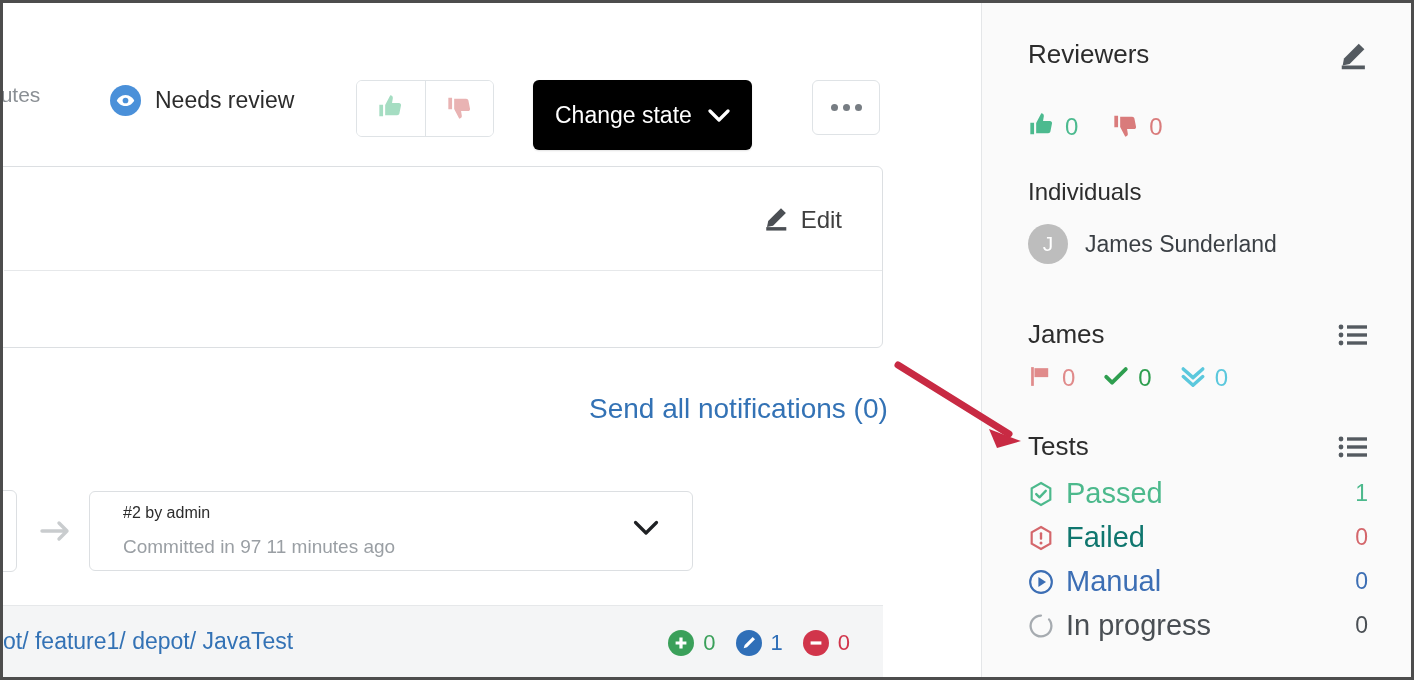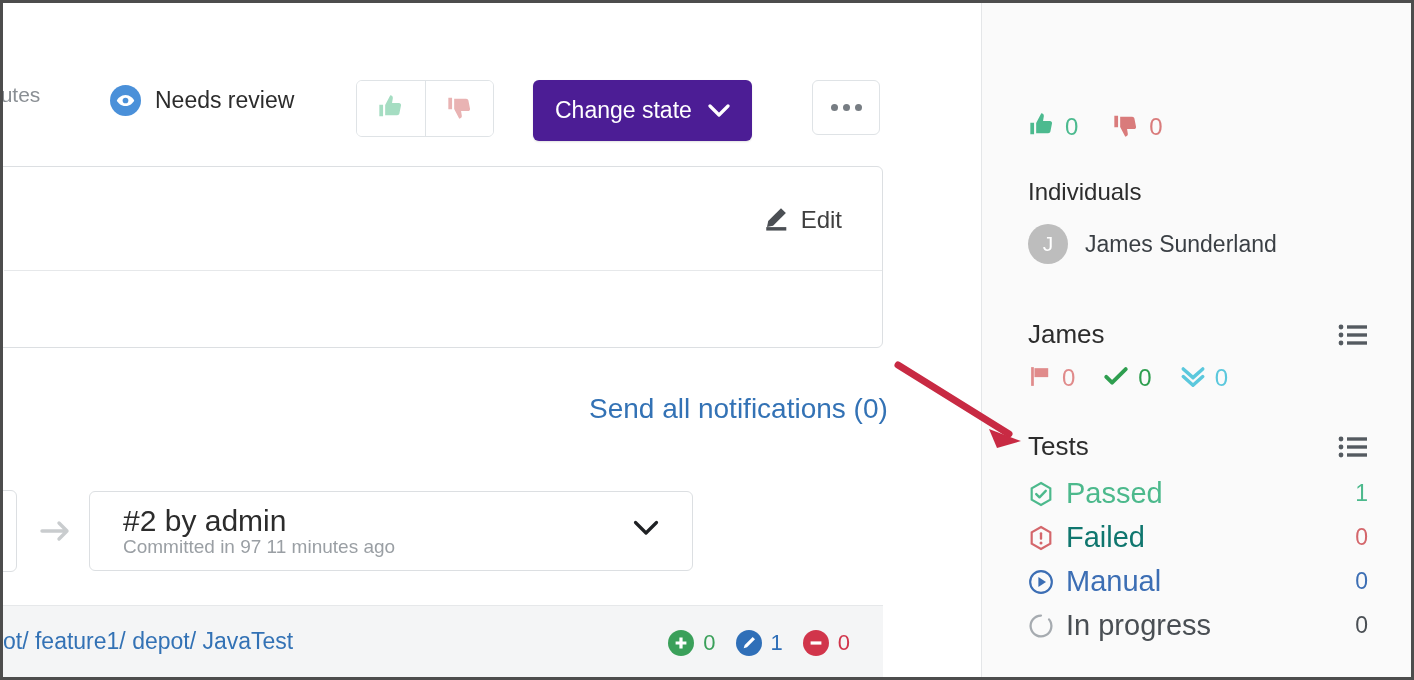--- a/index.html
+++ b/index.html
@@ -59,22 +59,22 @@
   }
   .vote-btn {
     width: 68px; height: 55px;
     display: flex; align-items: center; justify-content: center;
     background: #fff; border: none; cursor: pointer;
   }
   .vote-btn + .vote-btn { border-left: 1px solid #dfe3e6; }
 
   .change-state {
     position: absolute; left: 530px; top: 55px;
-    height: 61px; padding: 0 22px;
-    background: #4c1d95;
+    height: 70px; padding: 0 22px;
+    background: #000000;
     border: none; border-radius: 6px;
     color: #ffffff; font-size: 23px;
     font-family: "Liberation Sans", sans-serif;
     display: flex; align-items: center; gap: 16px;
     cursor: pointer;
     box-shadow: 0 1px 2px rgba(0,0,0,.12);
   }
   .more-btn {
     position: absolute; left: 809px; top: 55px;
     width: 68px; height: 55px;
@@ -123,21 +123,21 @@
   }
   .rev-card {
     position: absolute; left: 86px; top: 488px;
     width: 604px; height: 80px;
     border: 1px solid #dcdfe2; border-radius: 6px;
     background: #ffffff;
     cursor: pointer;
   }
   .rev-title {
     position: absolute; left: 33px; top: 12px;
-    font-size: 30px; color: #2c2c2c; white-space: nowrap;
+    font-size: 16px; color: #2c2c2c; white-space: nowrap;
   }
   .rev-sub {
     position: absolute; left: 33px; top: 44px;
     font-size: 19px; color: #9a9fa4; white-space: nowrap;
   }
   .rev-chev { position: absolute; right: 33px; top: 28px; }
 
   
   .file-row {
     position: absolute; left: -20px; top: 602px;
@@ -335,20 +335,29 @@
             </svg>
           </span>
           <span class="stat-num" style="color:#d1354b">0</span>
         </span>
       </div>
     </div>
   </div>
 
   <div id="sidebar">
 
+    <div class="sb-head" style="top:36px">
+      <span class="sb-title">Reviewers</span>
+      <span class="sb-icon-btn">
+        <svg width="30" height="30" viewBox="0 0 24 24">
+          <path d="M16.6 2.9l4.5 4.5L9.3 19.2l-5.6 1.1 1.1-5.6z" fill="#545a60"></path>
+          <rect x="3" y="20.4" width="18.5" height="3" fill="#545a60"></rect>
+        </svg>
+      </span>
+    </div>
 
     <div class="counter-row" style="top:108px; gap:34px">
       <span class="counter">
         <span>
           <svg width="28" height="28" viewBox="0 0 24 24" fill="#4cba8f">
             <path d="M2 10h3.2v10H2zM7 10.2 11.4 2c1.3 0 2.2 1 2.2 2.2l-.7 4.3h5.9c1.1 0 2 .9 1.8 2l-1.4 7c-.2.9-1 1.5-1.9 1.5H7z"></path>
           </svg>
         </span>
         <span class="counter-num" style="color:#4cba8f">0</span>
       </span>

